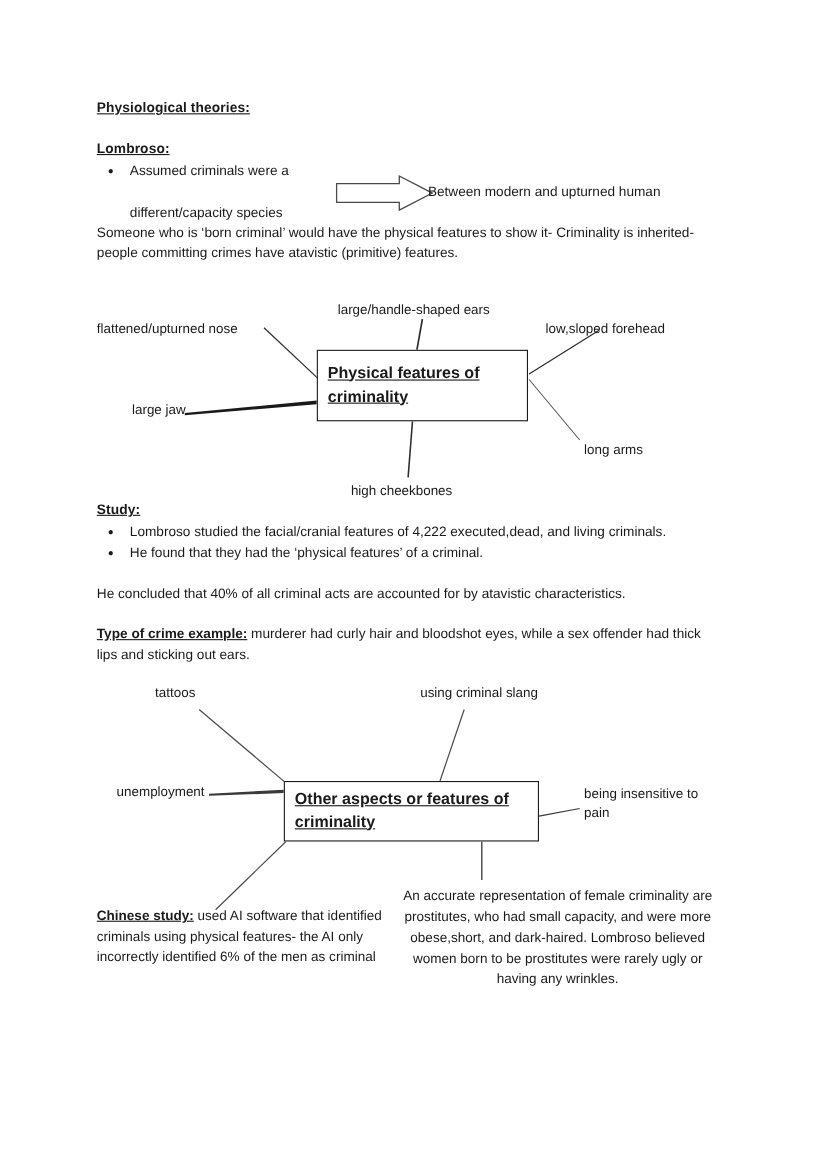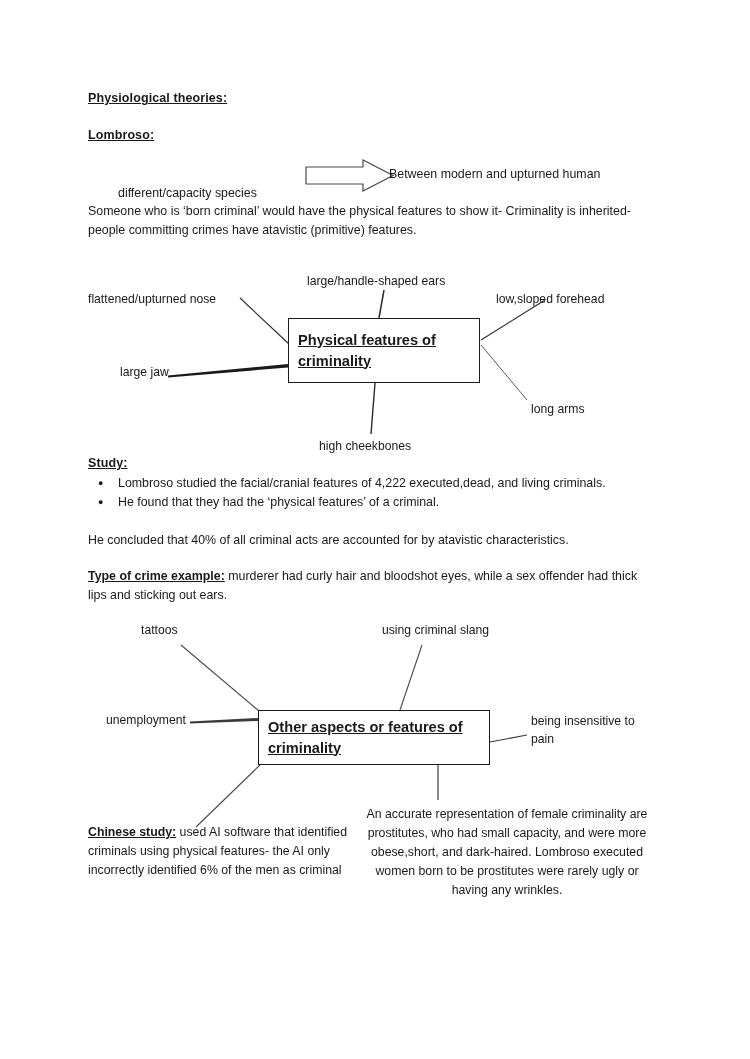--- a/index.html
+++ b/index.html
@@ -98,20 +98,23 @@
 </head>
 <body>
 
 <div id="page">
 
   <div class="abs heading" style="left:88px; top:91px;">Physiological theories:</div>
 
   <div class="abs heading" style="left:88px; top:128px;">Lombroso:</div>
 
   <ul class="abs bullet-list" style="left:88px; top:146px; width:560px;">
+    <li>
+      <span>Assumed criminals were a</span>
+    </li>
   </ul>
 
   <div class="abs para" style="left:118px; top:184px; white-space:nowrap;">different/capacity species</div>
 
   <svg class="abs" width="90" height="36" style="left:305px; top:158px;" viewBox="0 0 90 36">
     <polygon points="1,9 58,9 58,2 88,17.5 58,33 58,26 1,26" fill="#ffffff" stroke="#4a4a4a" stroke-width="1.2" stroke-linejoin="miter"></polygon>
   </svg>
 
   <div class="abs para" style="left:389px; top:165px; white-space:nowrap;">Between modern and upturned human</div>
 
@@ -191,15 +194,15 @@
 
     <div class="map-label nowrap" style="left:106px; top:712px;">unemployment</div>
 
     <div class="map-label" style="left:531px; top:713px; width:126px;">being insensitive to pain</div>
   </div>
 
   <div class="note-block" style="left:88px; top:823px; width:268px;">
     <span class="inline-head">Chinese study:</span><span> used AI software that identified criminals using physical features- the AI only incorrectly identified 6% of the men as criminal</span>
   </div>
 
-  <div class="note-block centered" style="left:362px; top:805px; width:290px;">An accurate representation of female criminality are prostitutes, who had small capacity, and were more obese,short, and dark-haired. Lombroso executed women born to be prostitutes were rarely ugly or having any wrinkles.</div>
+  <div class="note-block centered" style="left:362px; top:805px; width:290px;">An accurate representation of female criminality are prostitutes, who had small capacity, and were more obese,short, and dark-haired. Lombroso believed women born to be prostitutes were rarely ugly or having any wrinkles.</div>
 
 </div>
 
 </body></html>

